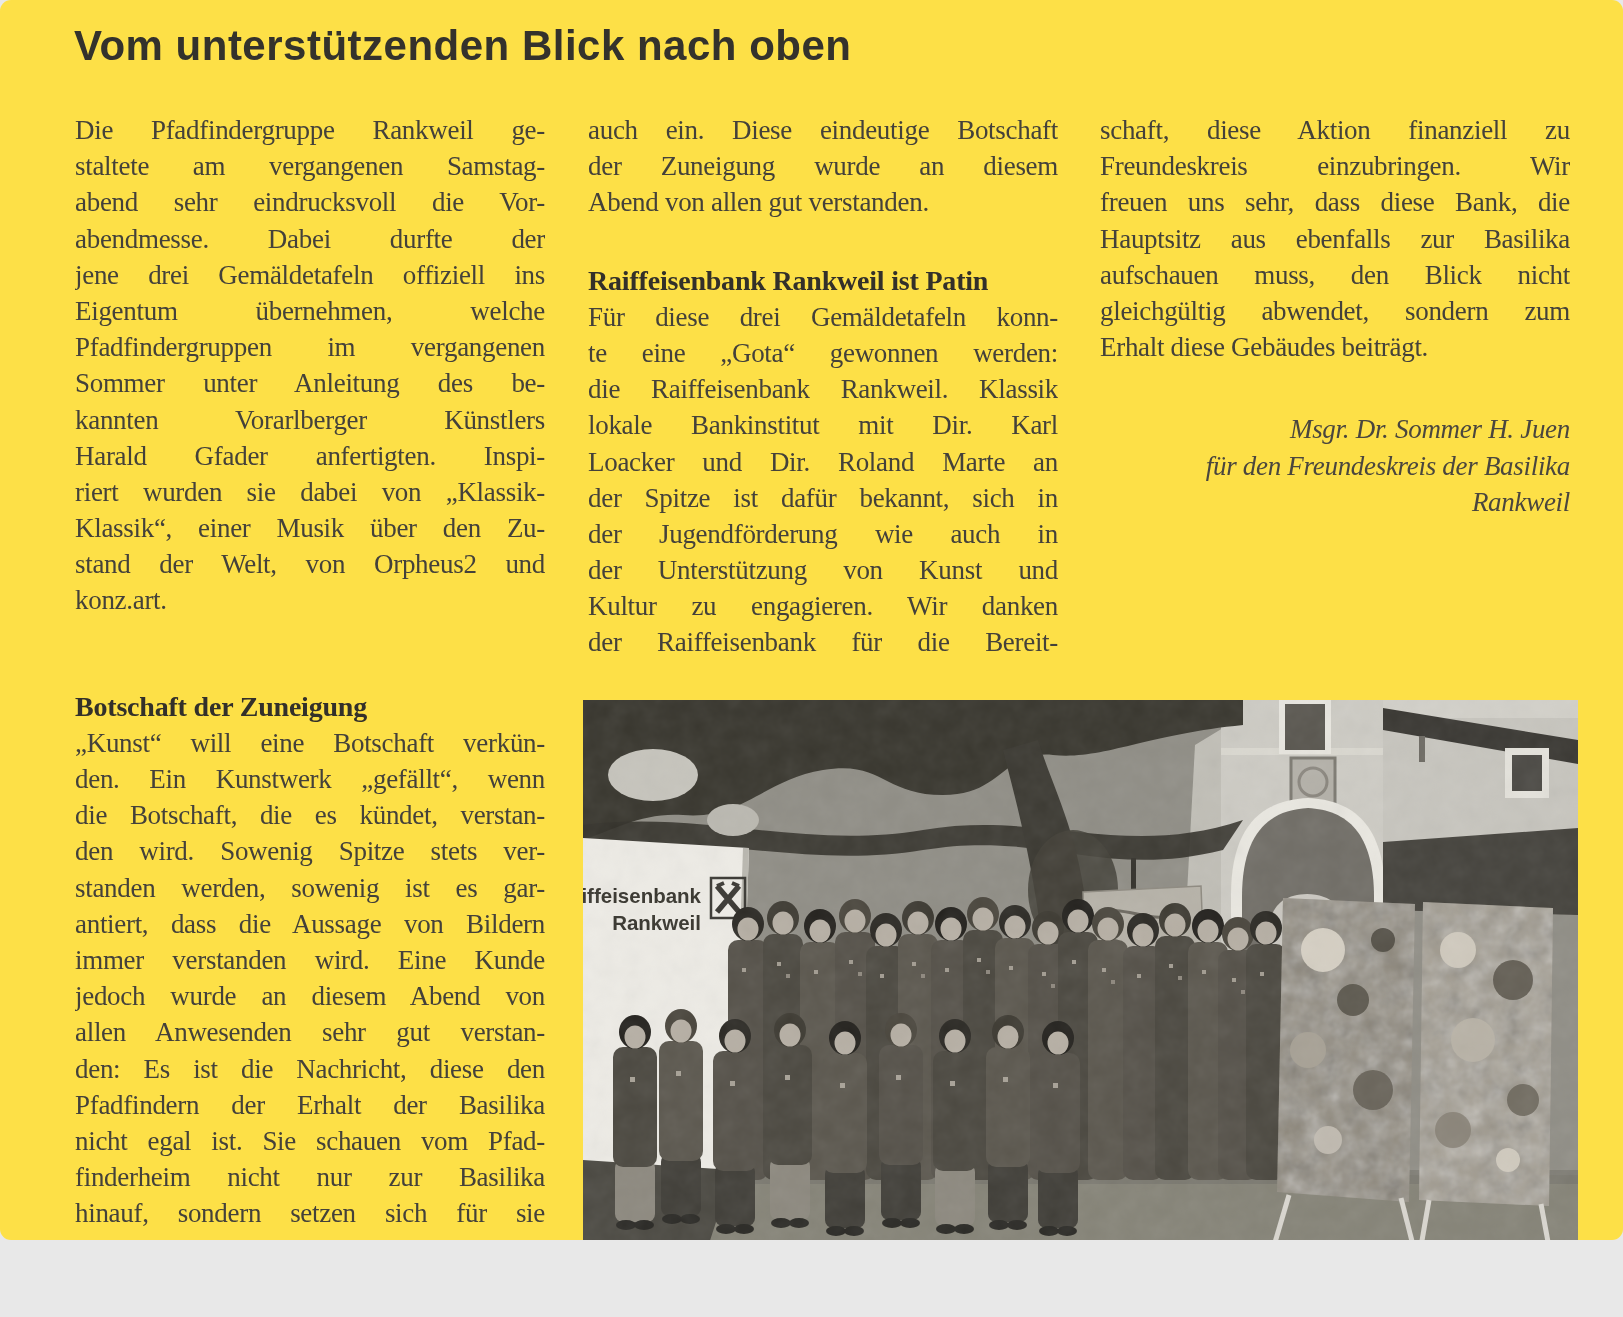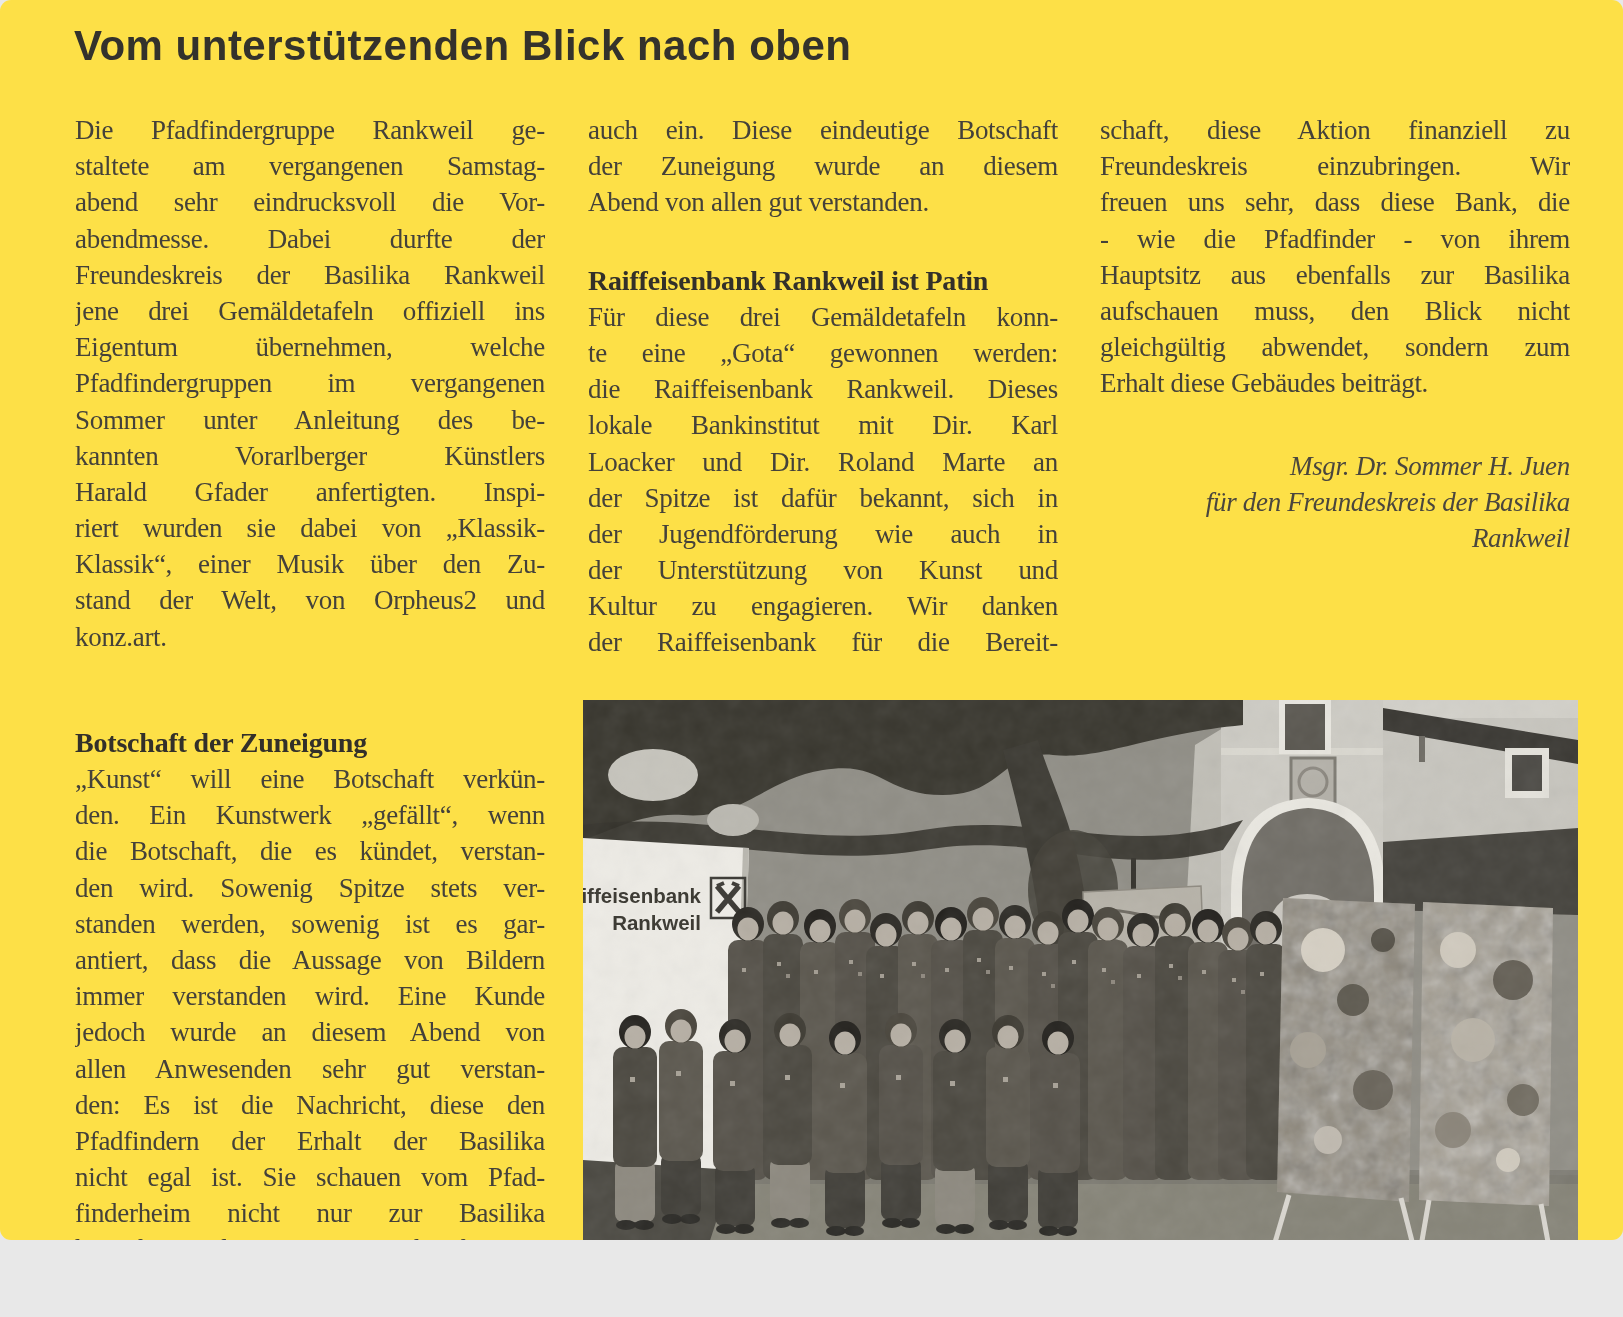--- a/index.html
+++ b/index.html
@@ -51,21 +51,20 @@
 <div class="page">
 
   <div class="title">Vom unterstützenden Blick nach oben</div>
 
   <div class="col" id="col1">
     <div>
         <div class="jl">Die Pfadfindergruppe Rankweil ge-</div>
         <div class="jl">staltete am vergangenen Samstag-</div>
         <div class="jl">abend sehr eindrucksvoll die Vor-</div>
         <div class="jl">abendmesse. Dabei durfte der</div>
-        <div class="jl">Freundeskreis der Basilika Rankweil</div>
         <div class="jl">jene drei Gemäldetafeln offiziell ins</div>
         <div class="jl">Eigentum übernehmen, welche</div>
         <div class="jl">Pfadfindergruppen im vergangenen</div>
         <div class="jl">Sommer unter Anleitung des be-</div>
         <div class="jl">kannten Vorarlberger Künstlers</div>
         <div class="jl">Harald Gfader anfertigten. Inspi-</div>
         <div class="jl">riert wurden sie dabei von „Klassik-</div>
         <div class="jl">Klassik“, einer Musik über den Zu-</div>
         <div class="jl">stand der Welt, von Orpheus2 und</div>
         <div class="jl plain">konz.art.</div>
@@ -92,37 +91,36 @@
   <div class="col" id="col2">
     <div>
         <div class="jl">auch ein. Diese eindeutige Botschaft</div>
         <div class="jl">der Zuneigung wurde an diesem</div>
         <div class="jl plain">Abend von allen gut verstanden.</div>
       </div>
     <div class="subhead mt-h2">Raiffeisenbank Rankweil ist Patin</div>
     <div>
         <div class="jl">Für diese drei Gemäldetafeln konn-</div>
         <div class="jl">te eine „Gota“ gewonnen werden:</div>
-        <div class="jl">die Raiffeisenbank Rankweil. Dieses</div>
+        <div class="jl">die Raiffeisenbank Rankweil. Klassik</div>
         <div class="jl">lokale Bankinstitut mit Dir. Karl</div>
         <div class="jl">Loacker und Dir. Roland Marte an</div>
         <div class="jl">der Spitze ist dafür bekannt, sich in</div>
         <div class="jl">der Jugendförderung wie auch in</div>
         <div class="jl">der Unterstützung von Kunst und</div>
         <div class="jl">Kultur zu engagieren. Wir danken</div>
         <div class="jl">der Raiffeisenbank für die Bereit-</div>
       </div>
   </div>
 
   <div class="col" id="col3">
     <div>
         <div class="jl">schaft, diese Aktion finanziell zu</div>
         <div class="jl">Freundeskreis einzubringen. Wir</div>
         <div class="jl">freuen uns sehr, dass diese Bank, die</div>
-        <div class="jl">- wie die Pfadfinder - von ihrem</div>
         <div class="jl">Hauptsitz aus ebenfalls zur Basilika</div>
         <div class="jl">aufschauen muss, den Blick nicht</div>
         <div class="jl">gleichgültig abwendet, sondern zum</div>
         <div class="jl plain">Erhalt diese Gebäudes beiträgt.</div>
       </div>
     <div class="sig">
         <div class="jl plain">Msgr. Dr. Sommer H. Juen</div>
         <div class="jl plain">für den Freundeskreis der Basilika</div>
         <div class="jl plain">Rankweil</div>
       </div>

